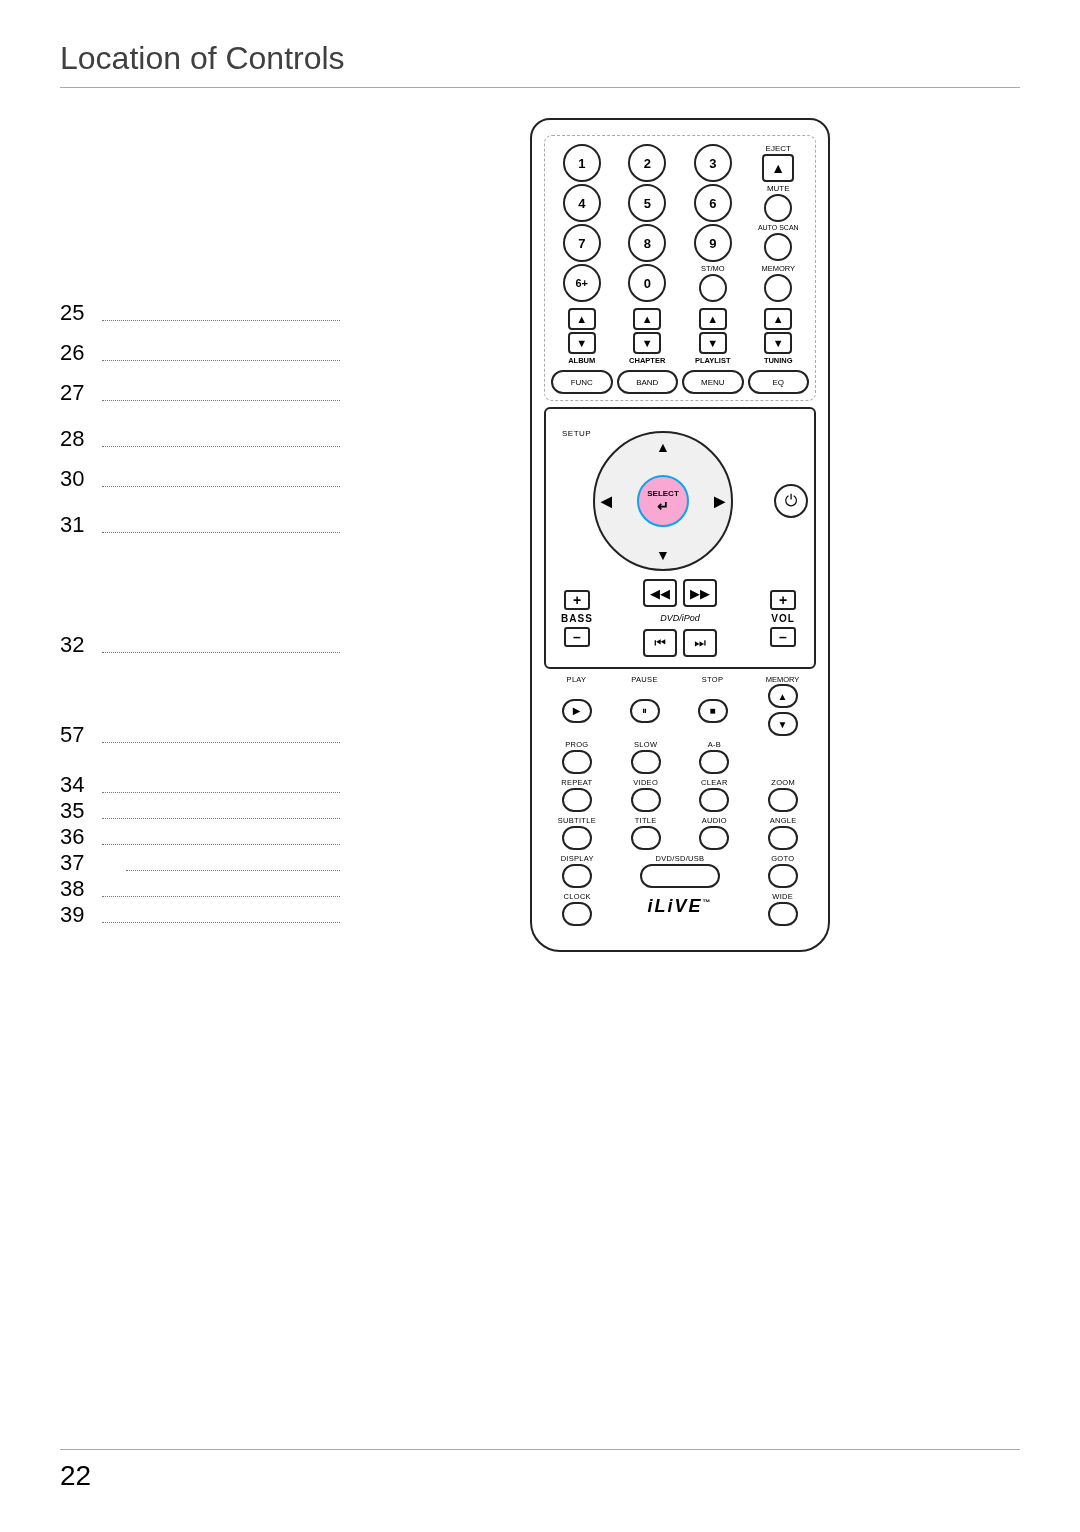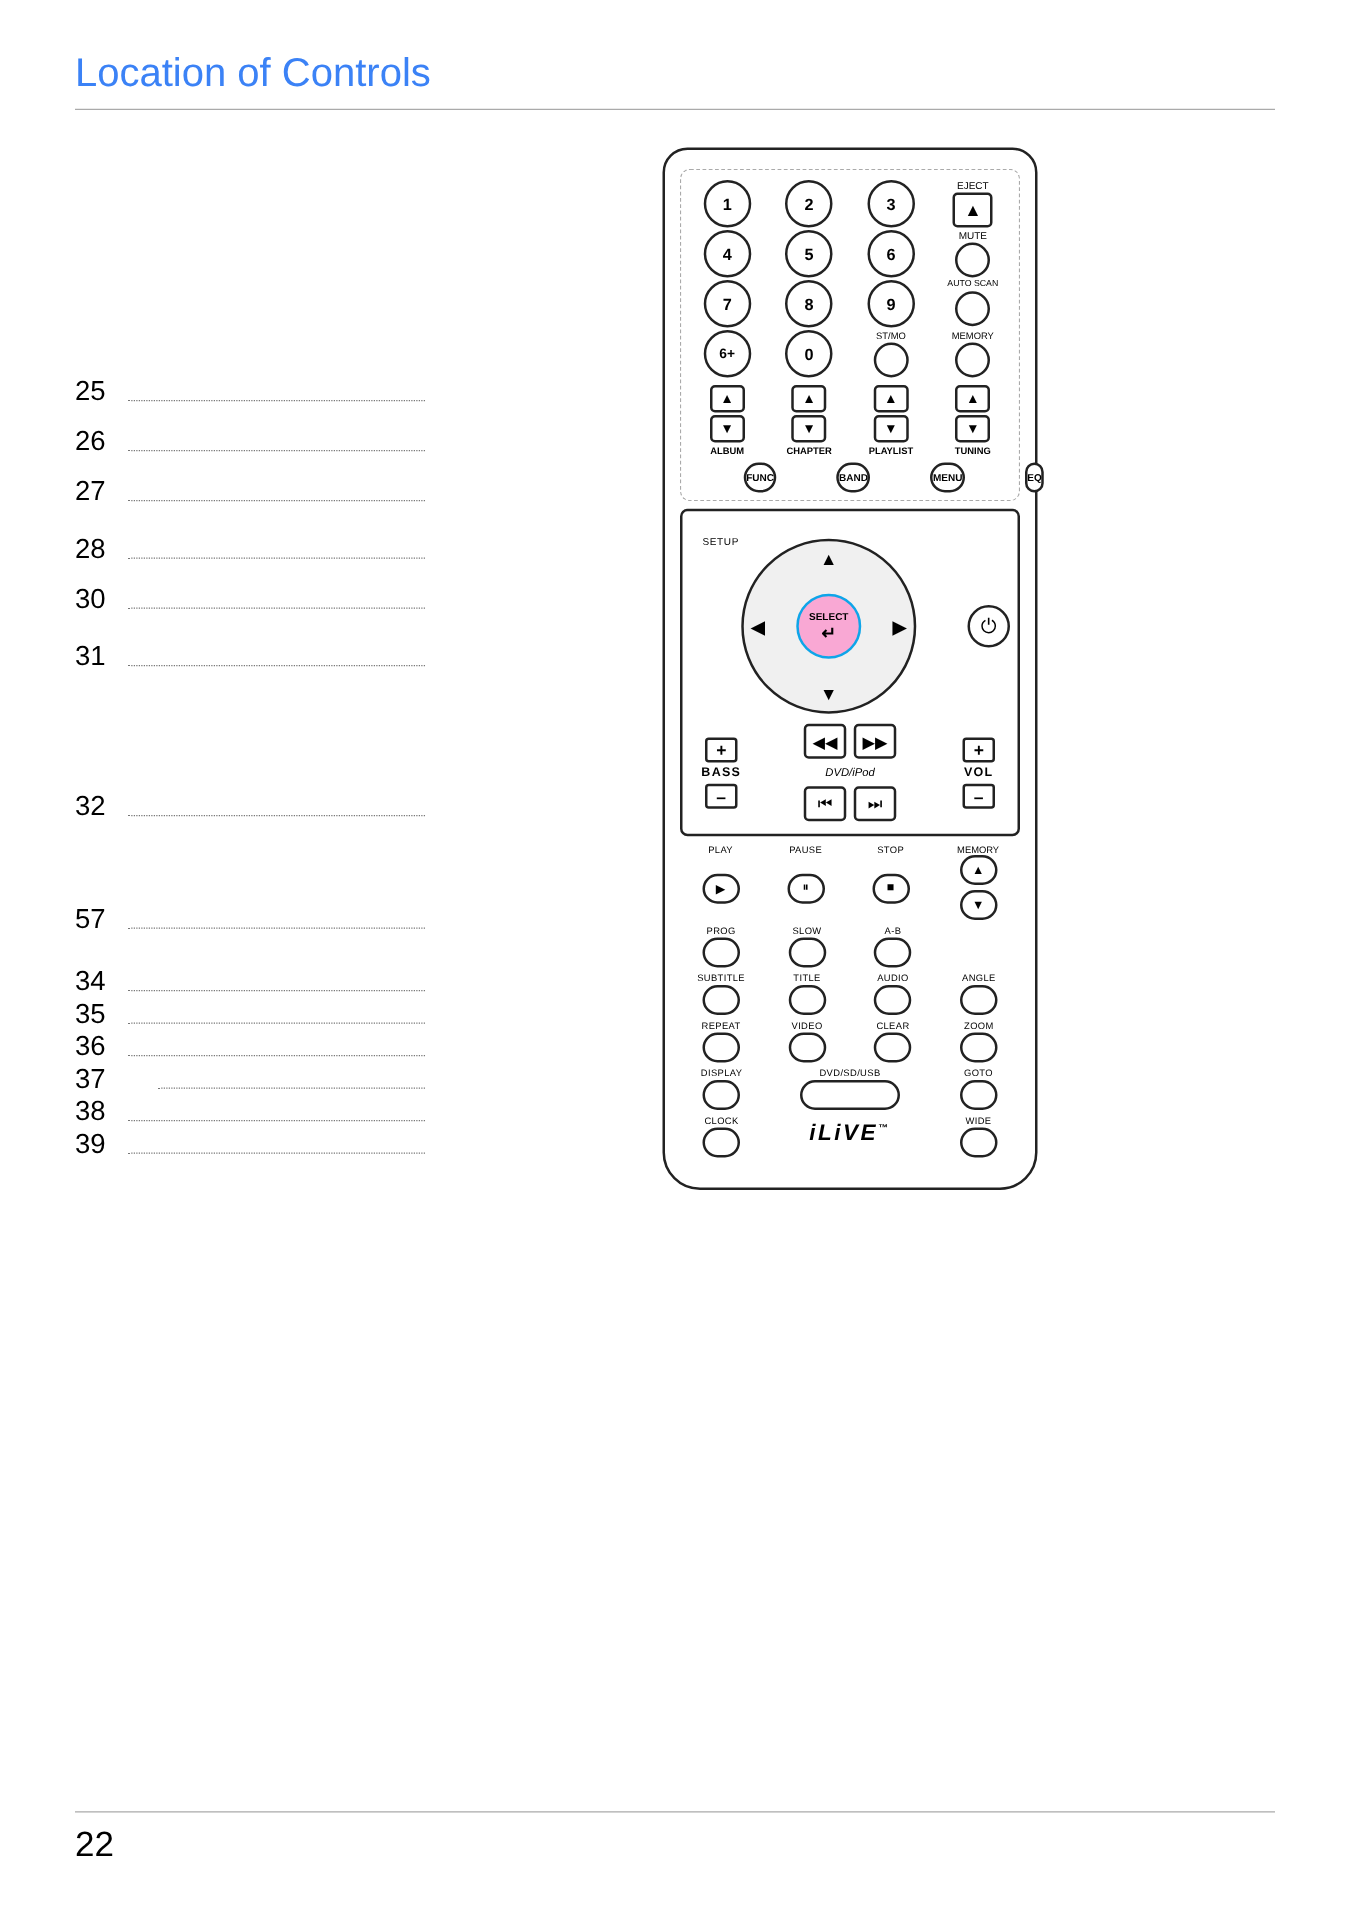--- a/index.html
+++ b/index.html
@@ -9,21 +9,21 @@
       width: 1080px;
       min-height: 1532px;
       position: relative;
       padding: 40px 60px;
     }
 
     
     .page-title {
       font-size: 32px;
       font-weight: 300;
-      color: #3b82f6;
+      color: #404040;
       border-bottom: 1px solid #aaa;
       padding-bottom: 10px;
       margin-bottom: 30px;
     }
 
     
     .main-layout {
       display: flex;
       flex-direction: row;
       gap: 0;
@@ -151,23 +151,22 @@
 
     .func-btn {
       height: 24px;
       border-radius: 12px;
       border: 2px solid #222;
       background: #fff;
       display: flex;
       align-items: center;
       justify-content: center;
       font-size: 8px;
-      font-weight: bold;
-      cursor: pointer;
-      margin-left: 44px;
+      font-weight: normal;
+      cursor: pointer;
     }
 
     .nav-circle-container {
       position: relative;
       width: 140px;
       height: 140px;
       margin: 0 auto;
     }
 
     .nav-outer-circle {
@@ -686,52 +685,52 @@
           </div>
           <div class="play-btn-cell">
             <div class="play-label">A-B</div>
             <div class="small-oval-btn"></div>
           </div>
           <div></div>
         </div>
 
         <div class="playback-row">
           <div class="play-btn-cell">
+            <div class="play-label">REPEAT</div>
+            <div class="small-oval-btn"></div>
+          </div>
+          <div class="play-btn-cell">
+            <div class="play-label">VIDEO</div>
+            <div class="small-oval-btn"></div>
+          </div>
+          <div class="play-btn-cell">
+            <div class="play-label">CLEAR</div>
+            <div class="small-oval-btn"></div>
+          </div>
+          <div class="play-btn-cell">
+            <div class="play-label">ZOOM</div>
+            <div class="small-oval-btn"></div>
+          </div>
+        </div>
+
+        <div class="playback-row">
+          <div class="play-btn-cell">
             <div class="play-label">SUBTITLE</div>
             <div class="small-oval-btn"></div>
           </div>
           <div class="play-btn-cell">
             <div class="play-label">TITLE</div>
             <div class="small-oval-btn"></div>
           </div>
           <div class="play-btn-cell">
             <div class="play-label">AUDIO</div>
             <div class="small-oval-btn"></div>
           </div>
           <div class="play-btn-cell">
             <div class="play-label">ANGLE</div>
-            <div class="small-oval-btn"></div>
-          </div>
-        </div>
-
-        <div class="playback-row">
-          <div class="play-btn-cell">
-            <div class="play-label">REPEAT</div>
-            <div class="small-oval-btn"></div>
-          </div>
-          <div class="play-btn-cell">
-            <div class="play-label">VIDEO</div>
-            <div class="small-oval-btn"></div>
-          </div>
-          <div class="play-btn-cell">
-            <div class="play-label">CLEAR</div>
-            <div class="small-oval-btn"></div>
-          </div>
-          <div class="play-btn-cell">
-            <div class="play-label">ZOOM</div>
             <div class="small-oval-btn"></div>
           </div>
         </div>
 
         <div class="wide-row">
           <div class="play-btn-cell">
             <div class="play-label">DISPLAY</div>
             <div class="small-oval-btn"></div>
           </div>
           <div class="play-btn-cell">

